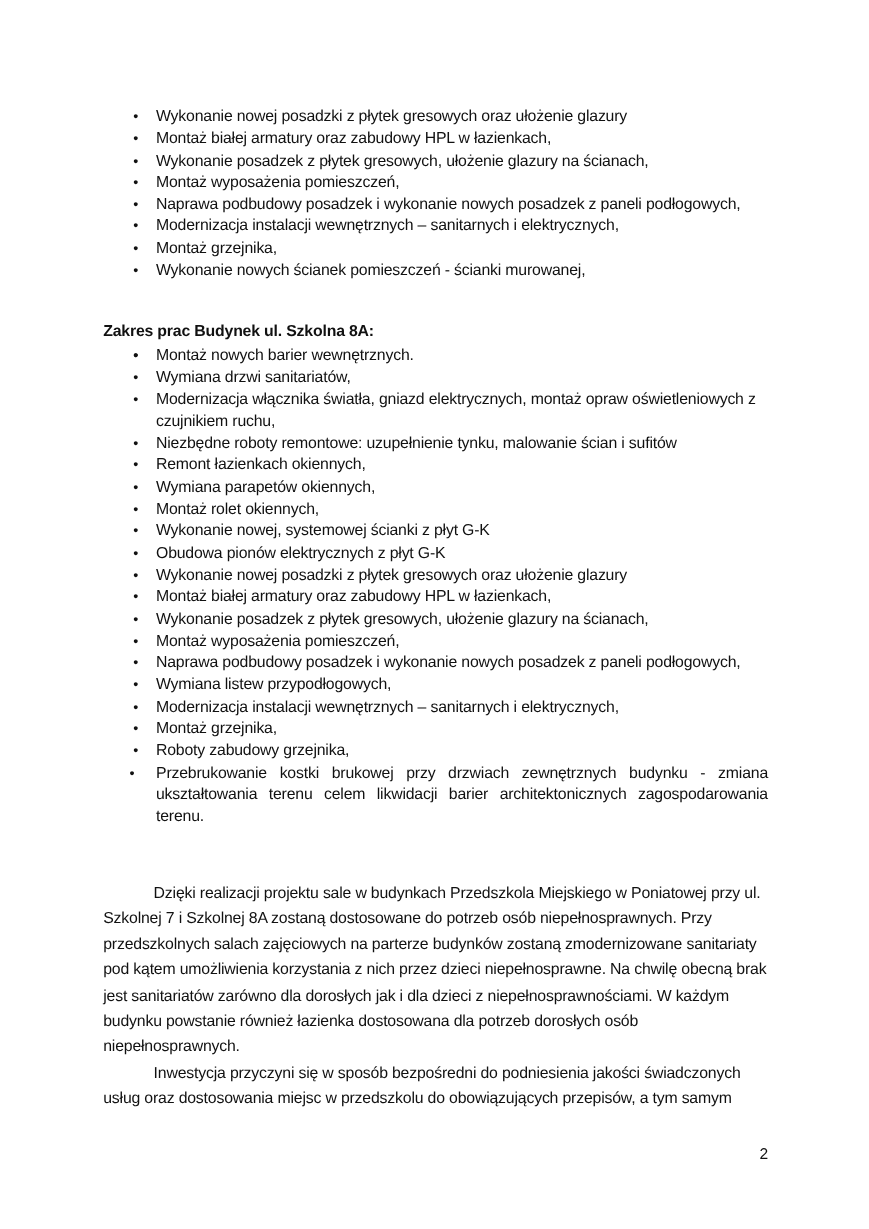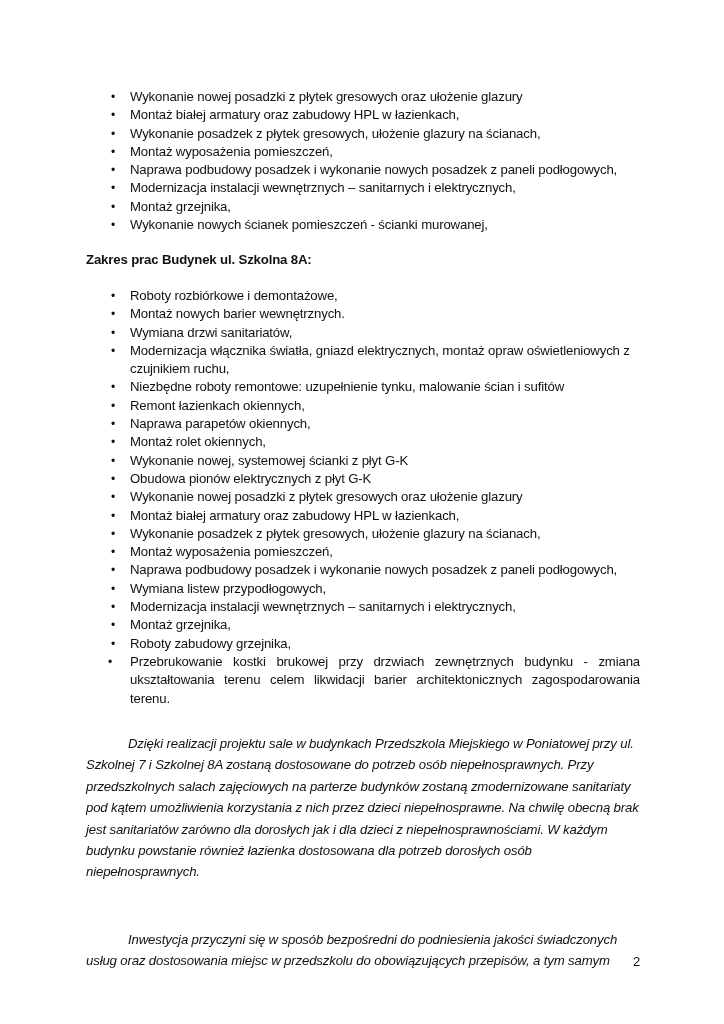--- a/index.html
+++ b/index.html
@@ -45,34 +45,33 @@
     text-align: center;
     font-size: 12px;
   }
   .list li.justify {
     text-align: justify;
     text-align-last: left;
   }
   .heading {
     position: absolute;
     left: 86px;
-    top: 252px;
+    top: 268px;
     font-weight: bold;
     font-size: 13.2px;
     letter-spacing: -0.15px;
   }
   .para {
     position: absolute;
     left: 86px;
     width: 562px;
     font-size: 13.2px;
     line-height: 21.4px;
     letter-spacing: -0.15px;
     margin: 0;
-    font-style: italic;
   }
   .para .indent {
     display: inline-block;
     width: 42px;
   }
   .page-number {
     position: absolute;
     left: 633px;
     top: 954px;
     font-size: 13px;
@@ -90,40 +89,40 @@
       <li><span class="bullet">•</span><span>Montaż wyposażenia pomieszczeń,</span></li>
       <li><span class="bullet">•</span><span>Naprawa podbudowy posadzek i wykonanie nowych posadzek z paneli podłogowych,</span></li>
       <li><span class="bullet">•</span><span>Modernizacja instalacji wewnętrznych – sanitarnych i elektrycznych,</span></li>
       <li><span class="bullet">•</span><span>Montaż grzejnika,</span></li>
       <li><span class="bullet">•</span><span>Wykonanie nowych ścianek pomieszczeń - ścianki murowanej,</span></li>
     </ul>
 
   <div class="heading">Zakres prac Budynek ul. Szkolna 8A:</div>
 
   <ul class="list" id="list-8a" style="top:287px;">
-      <li><span class="bullet">•</span><span>Roboty rozbiórkowe i demontażowe,</span></li>
+      <li><span class="bullet">•</span></li>
       <li><span class="bullet">•</span><span>Montaż nowych barier wewnętrznych.</span></li>
       <li><span class="bullet">•</span><span>Wymiana drzwi sanitariatów,</span></li>
       <li><span class="bullet">•</span><span>Modernizacja włącznika światła, gniazd elektrycznych, montaż opraw oświetleniowych z czujnikiem ruchu,</span></li>
       <li><span class="bullet">•</span><span>Niezbędne roboty remontowe: uzupełnienie tynku, malowanie ścian i sufitów</span></li>
       <li><span class="bullet">•</span><span>Remont łazienkach okiennych,</span></li>
-      <li><span class="bullet">•</span><span>Naprawa parapetów okiennych,</span></li>
+      <li><span class="bullet">•</span><span>Wymiana parapetów okiennych,</span></li>
       <li><span class="bullet">•</span><span>Montaż rolet okiennych,</span></li>
       <li><span class="bullet">•</span><span>Wykonanie nowej, systemowej ścianki z płyt G-K</span></li>
       <li><span class="bullet">•</span><span>Obudowa pionów elektrycznych z płyt G-K</span></li>
       <li><span class="bullet">•</span><span>Wykonanie nowej posadzki z płytek gresowych oraz ułożenie glazury</span></li>
       <li><span class="bullet">•</span><span>Montaż białej armatury oraz zabudowy HPL w łazienkach,</span></li>
       <li><span class="bullet">•</span><span>Wykonanie posadzek z płytek gresowych, ułożenie glazury na ścianach,</span></li>
       <li><span class="bullet">•</span><span>Montaż wyposażenia pomieszczeń,</span></li>
       <li><span class="bullet">•</span><span>Naprawa podbudowy posadzek i wykonanie nowych posadzek z paneli podłogowych,</span></li>
       <li><span class="bullet">•</span><span>Wymiana listew przypodłogowych,</span></li>
       <li><span class="bullet">•</span><span>Modernizacja instalacji wewnętrznych – sanitarnych i elektrycznych,</span></li>
       <li><span class="bullet">•</span><span>Montaż grzejnika,</span></li>
       <li><span class="bullet">•</span><span>Roboty zabudowy grzejnika,</span></li>
       <li class="justify"><span class="bullet">•</span><span>Przebrukowanie kostki brukowej przy drzwiach zewnętrznych budynku - zmiana ukształtowania terenu  celem likwidacji barier architektonicznych zagospodarowania terenu.</span></li>
     </ul>
 
   <p class="para" style="top:733px;"><span class="indent"></span><span>Dzięki realizacji projektu sale w budynkach Przedszkola Miejskiego w Poniatowej przy ul. Szkolnej 7 i Szkolnej 8A zostaną dostosowane do potrzeb osób niepełnosprawnych. Przy przedszkolnych salach zajęciowych na parterze budynków zostaną zmodernizowane sanitariaty pod kątem umożliwienia korzystania z nich przez dzieci niepełnosprawne. Na chwilę obecną brak jest sanitariatów zarówno dla dorosłych jak i dla dzieci z niepełnosprawnościami. W każdym budynku powstanie również łazienka dostosowana dla potrzeb dorosłych osób niepełnosprawnych.</span></p>
 
-  <p class="para" style="top:929px;"><span class="indent"></span><span>Inwestycja przyczyni się w sposób bezpośredni do podniesienia jakości świadczonych usług oraz dostosowania miejsc w przedszkolu do obowiązujących przepisów, a tym samym</span></p>
+  <p class="para" style="top:883px;"><span class="indent"></span><span>Inwestycja przyczyni się w sposób bezpośredni do podniesienia jakości świadczonych usług oraz dostosowania miejsc w przedszkolu do obowiązujących przepisów, a tym samym</span></p>
 
   <div class="page-number">2</div>
 </div>
 
 </body></html>

